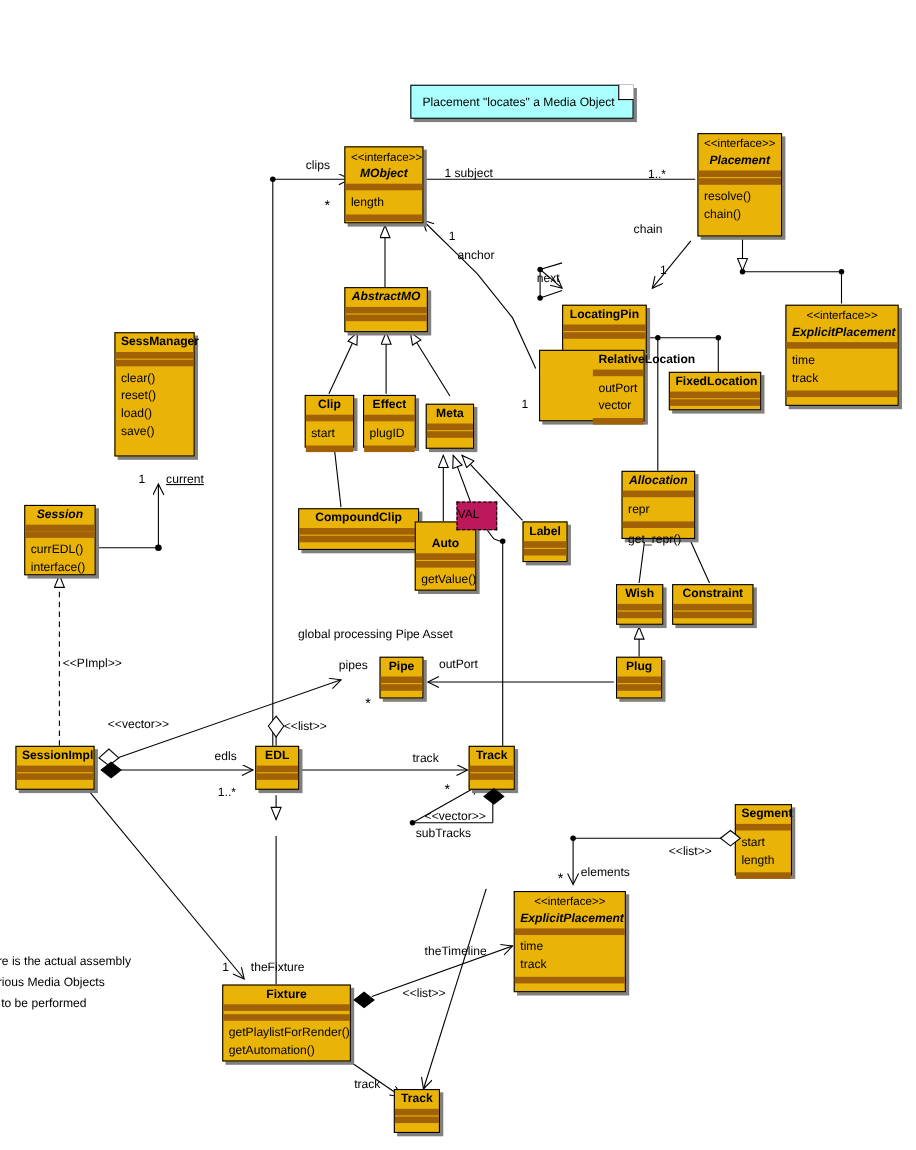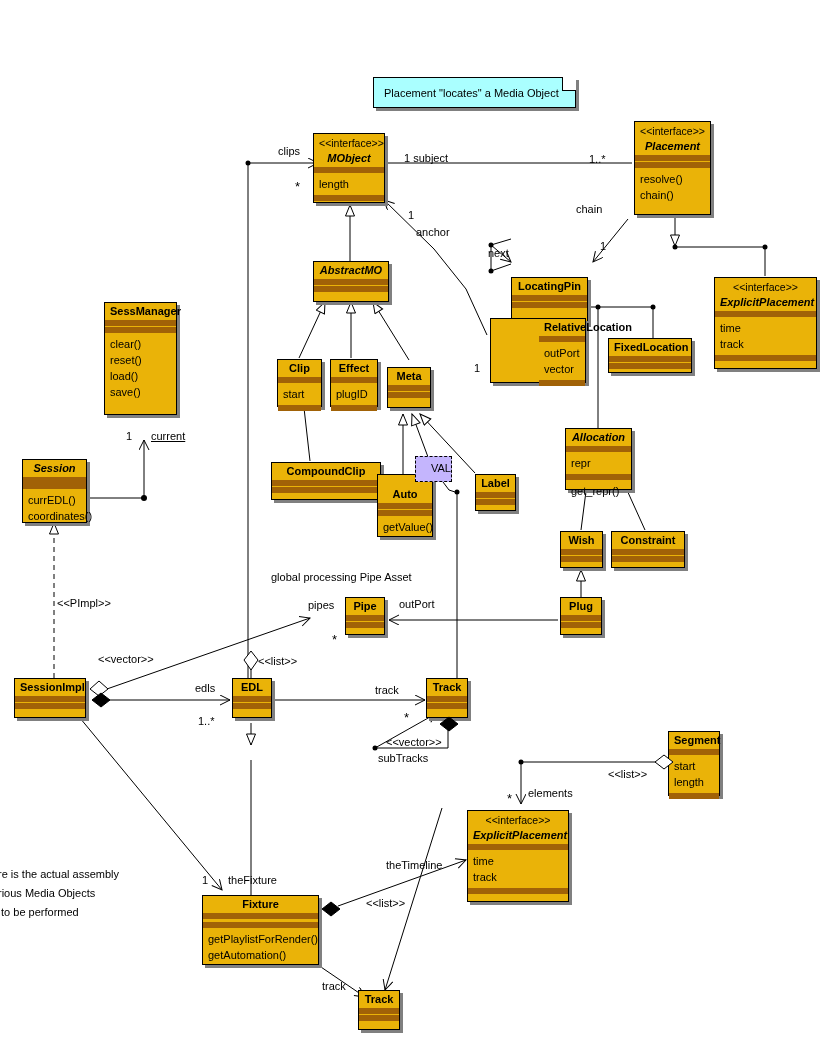--- a/index.html
+++ b/index.html
@@ -99,23 +99,23 @@
     color: #000000;
     white-space: pre;
     z-index: 6;
   }
 
   
   .valbox {
     position: absolute;
     box-sizing: border-box;
     border: 1px dashed #000000;
-    background: #c4b5fd;
+    background: #be185d;
     font-size: 11px;
-    text-align: right;
+    text-align: left;
     z-index: 6;
     padding-top: 5px;
   }
 </style>
 </head>
 <body>
 
 <div id="canvas">
 
   <svg id="edges" viewBox="0 0 833 1045" width="833" height="1045">
@@ -399,21 +399,21 @@
     <div class="sect empty"></div>
   </div>
 
   <div class="uml" style="left:22px; top:459px; width:65px; height:64px;">
     <div class="sect hdr">
       <span class="cname abstract">Session</span>
     </div>
     <div class="sect empty" style="height:5px;"></div>
     <div class="sect ops">
       <div>currEDL()</div>
-      <div>coordinates()</div>
+      <div>interface()</div>
     </div>
   </div>
 
   <div class="uml" style="left:14px; top:678px; width:72px; height:40px;">
     <div class="sect hdr">
       <span class="cname">SessionImpl</span>
     </div>
     <div class="sect empty"></div>
     <div class="sect empty"></div>
   </div>

